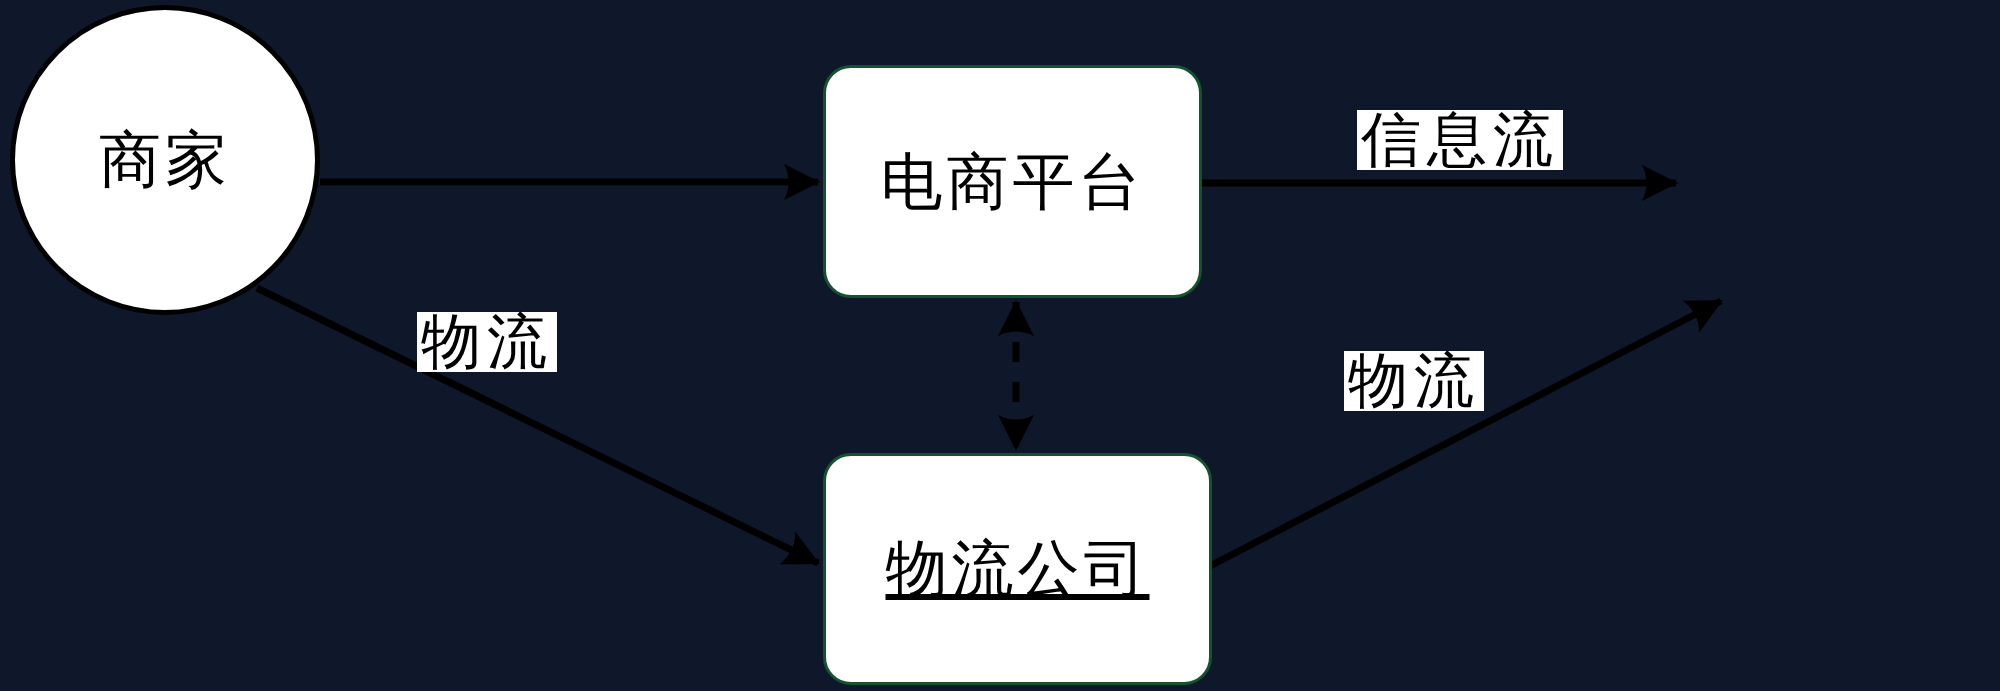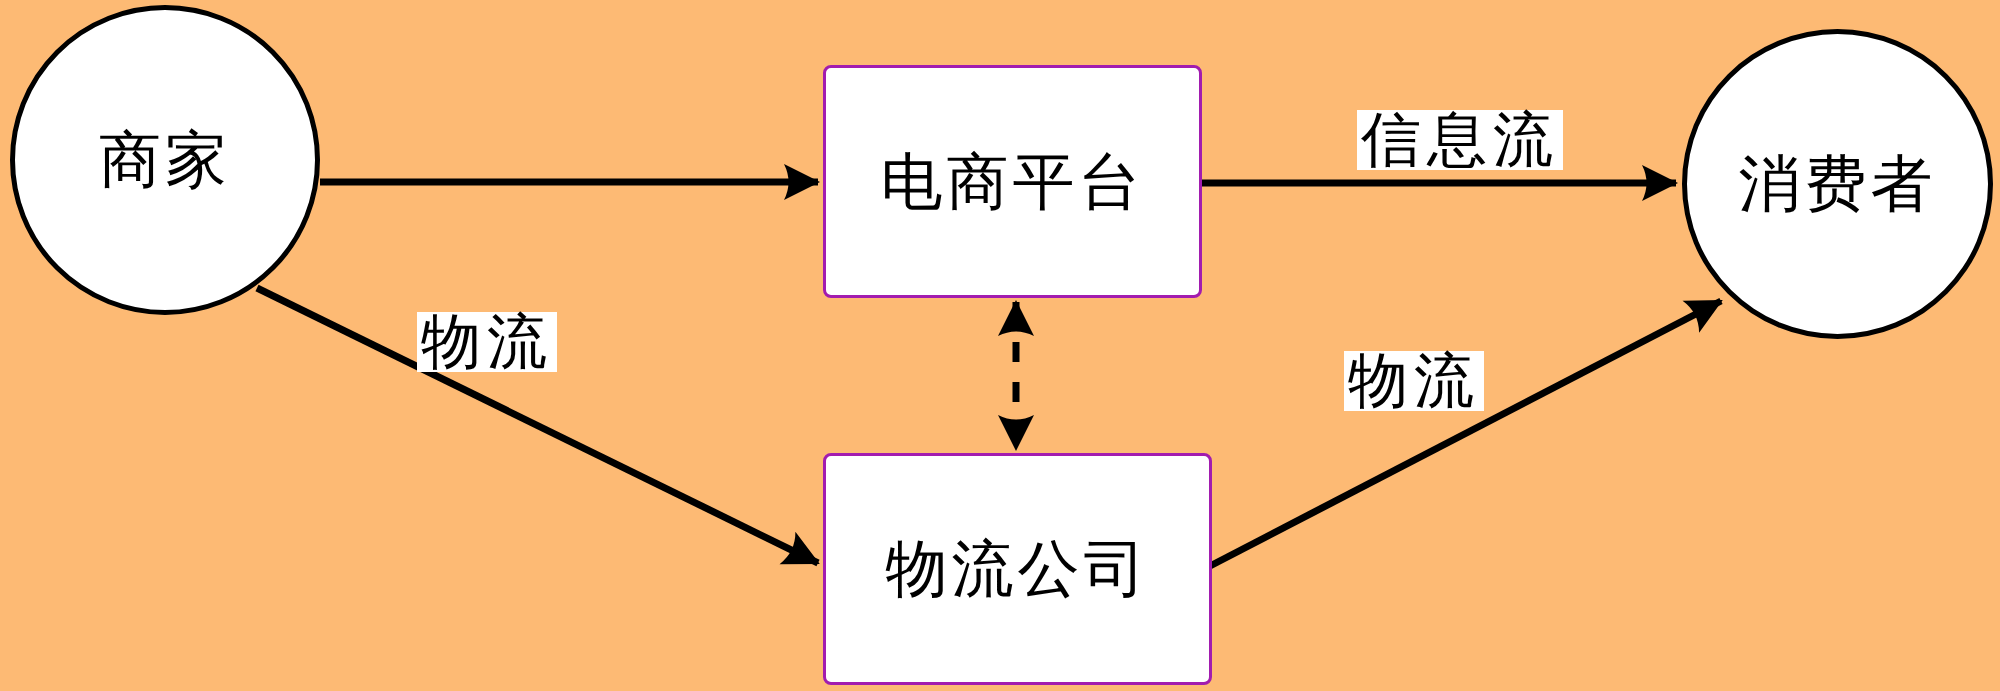--- a/index.html
+++ b/index.html
@@ -4,21 +4,21 @@
 <style>
   html, body {
     margin: 0;
     padding: 0;
     background: #ffffff;
   }
   #stage {
     position: relative;
     width: 2000px;
     height: 691px;
-    background: #fdba74;
+    background: #0f172a;
     font-family: "Liberation Serif", "DejaVu Serif", serif;
     color: #000000;
     overflow: hidden;
   }
   #arrow-layer {
     position: absolute;
     left: 0;
     top: 0;
     width: 2000px;
     height: 691px;
@@ -36,27 +36,27 @@
     font-size: 62px;
     line-height: 1;
     letter-spacing: 4px;
     white-space: nowrap;
   }
   .circle-node {
     border: 5px solid #000000;
     border-radius: 50%;
   }
   .rect-node {
-    border: 3px solid #a21caf;
-    border-radius: 8px;
+    border: 3px solid #14532d;
+    border-radius: 28px;
   }
   #node-merchant  { left: 10px;   top: 5px;   width: 310px; height: 310px; }
   #node-consumer  { left: 1682px; top: 29px;  width: 311px; height: 310px; }
   #node-platform  { left: 823px;  top: 65px;  width: 379px; height: 233px; }
-  #node-logistics { left: 823px;  top: 453px; width: 389px; height: 232px; }
+  #node-logistics { left: 823px;  top: 453px; width: 389px; height: 232px; text-decoration: underline; }
   .edge-label {
     position: absolute;
     transform: translate(-50%, -50%);
     font-size: 60px;
     line-height: 1;
     letter-spacing: 6px;
     white-space: nowrap;
     background: #ffffff;
     padding: 0 4px;
   }
@@ -93,23 +93,20 @@
   </div>
 
   <div class="node rect-node" id="node-platform">
     <span class="node-label">电商平台</span>
   </div>
 
   <div class="node rect-node" id="node-logistics">
     <span class="node-label">物流公司</span>
   </div>
 
-  <div class="node circle-node" id="node-consumer">
-    <span class="node-label">消费者</span>
-  </div>
 
 
   <div class="edge-label" id="label-info-flow">信息流</div>
 
   <div class="edge-label" id="label-logistics-left">物流</div>
 
   <div class="edge-label" id="label-logistics-right">物流</div>
 
 </div>
 

